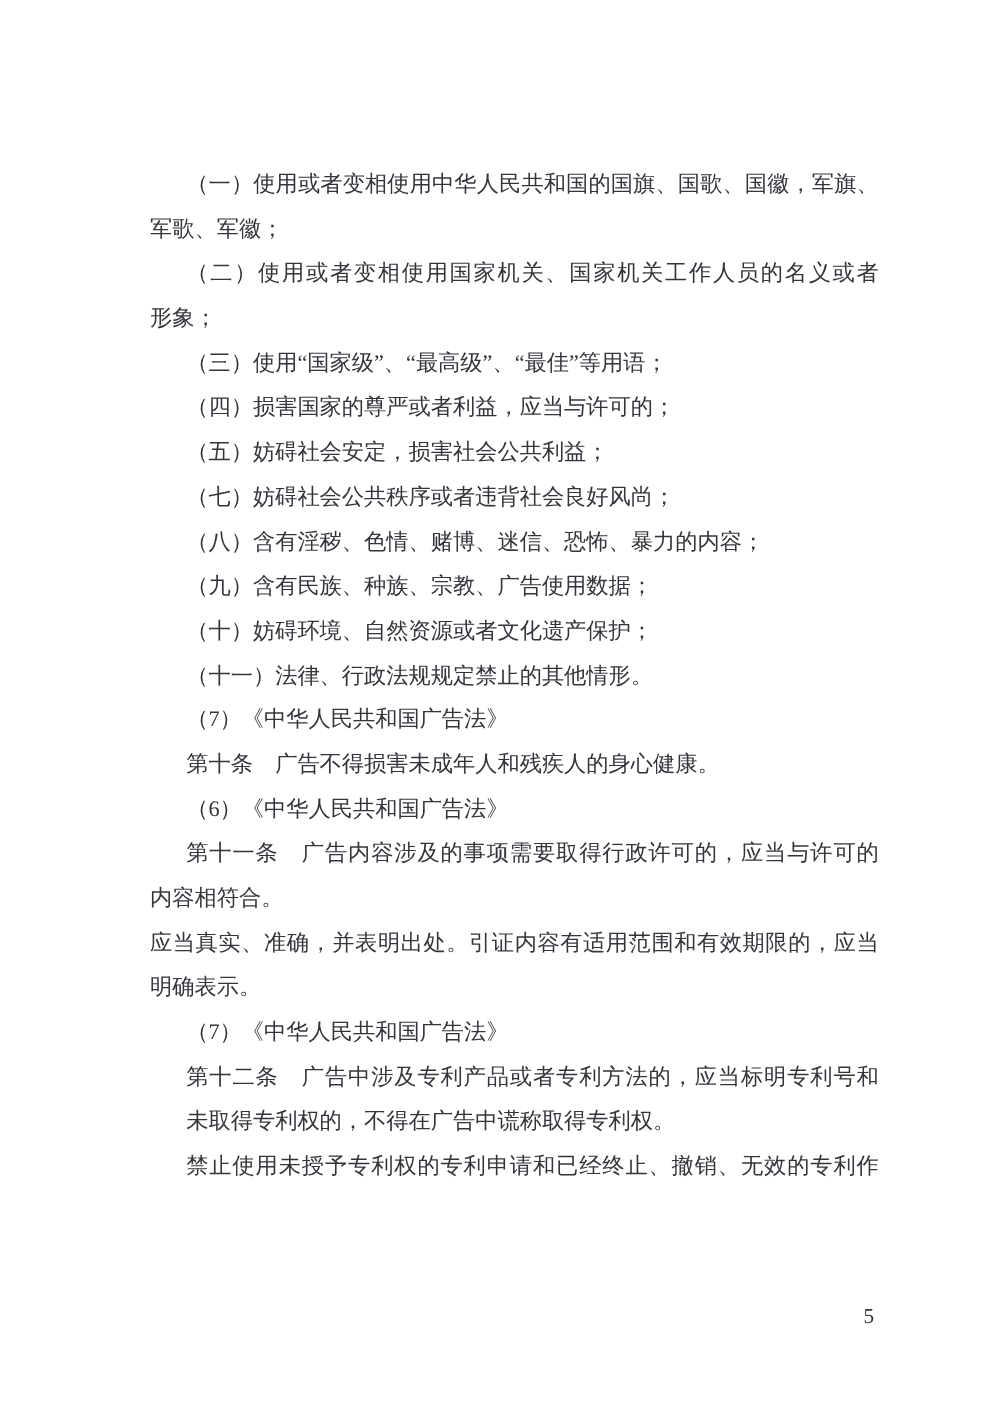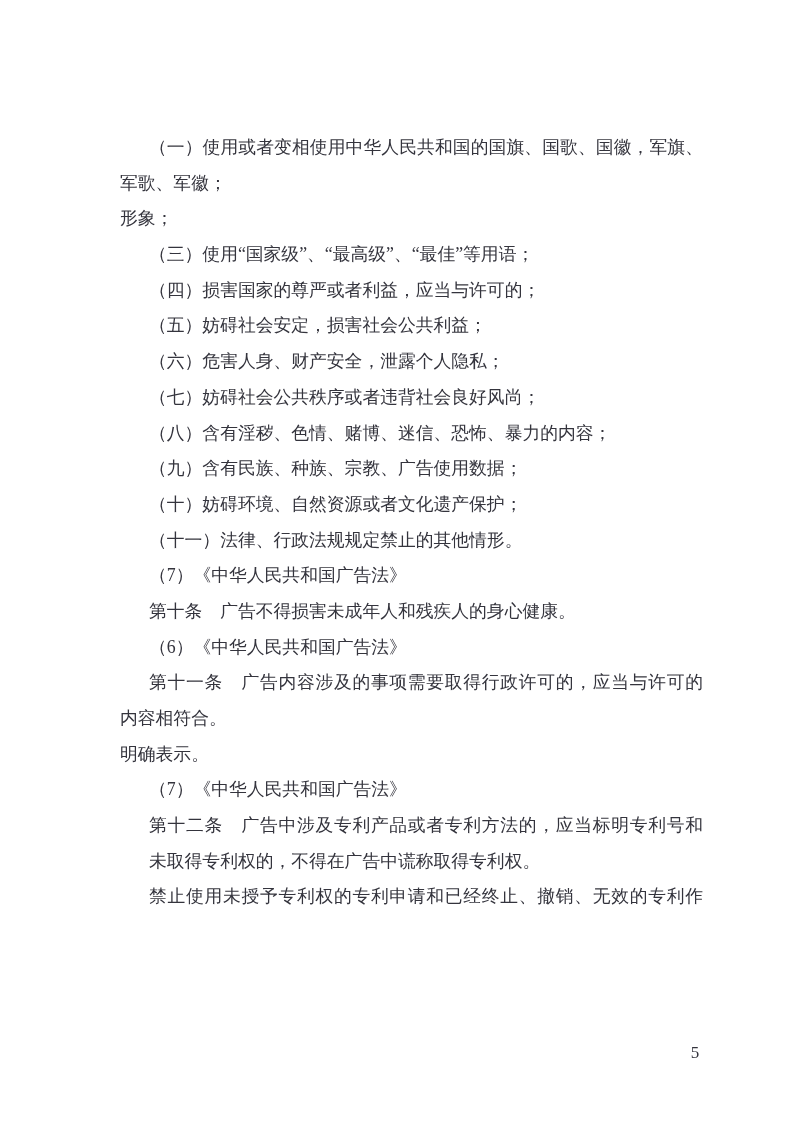--- a/index.html
+++ b/index.html
@@ -48,35 +48,36 @@
     color: #34343d;
   }
 </style>
 </head>
 <body>
 
 <div class="page">
   <div class="text-block">
     <div class="line indent fill">（一）使用或者变相使用中华人民共和国的国旗、国歌、国徽，军旗、</div>
     <div class="line">军歌、军徽；</div>
+    <div class="line indent fill">（二）使用或者变相使用国家机关、国家机关工作人员的名义或者</div>
     <div class="line">形象；</div>
     <div class="line indent">（三）使用“国家级”、“最高级”、“最佳”等用语；</div>
     <div class="line indent">（四）损害国家的尊严或者利益，应当与许可的；</div>
     <div class="line indent">（五）妨碍社会安定，损害社会公共利益；</div>
-    <div class="line indent">（六）危害人身、财产安全，泄露个人隐私；</div>
     <div class="line indent">（七）妨碍社会公共秩序或者违背社会良好风尚；</div>
     <div class="line indent">（八）含有淫秽、色情、赌博、迷信、恐怖、暴力的内容；</div>
     <div class="line indent">（九）含有民族、种族、宗教、广告使用数据；</div>
     <div class="line indent">（十）妨碍环境、自然资源或者文化遗产保护；</div>
     <div class="line indent">（十一）法律、行政法规规定禁止的其他情形。</div>
     <div class="line indent">（7）《中华人民共和国广告法》</div>
     <div class="line indent">第十条　广告不得损害未成年人和残疾人的身心健康。</div>
     <div class="line indent">（6）《中华人民共和国广告法》</div>
     <div class="line indent fill">第十一条　广告内容涉及的事项需要取得行政许可的，应当与许可的</div>
     <div class="line">内容相符合。</div>
+    <div class="line fill">应当真实、准确，并表明出处。引证内容有适用范围和有效期限的，应当</div>
     <div class="line">明确表示。</div>
     <div class="line indent">（7）《中华人民共和国广告法》</div>
     <div class="line indent fill">第十二条　广告中涉及专利产品或者专利方法的，应当标明专利号和</div>
     <div class="line indent">未取得专利权的，不得在广告中谎称取得专利权。</div>
     <div class="line indent fill">禁止使用未授予专利权的专利申请和已经终止、撤销、无效的专利作</div>
   </div>
   <div class="page-number">5</div>
 </div>
 
 </body></html>

